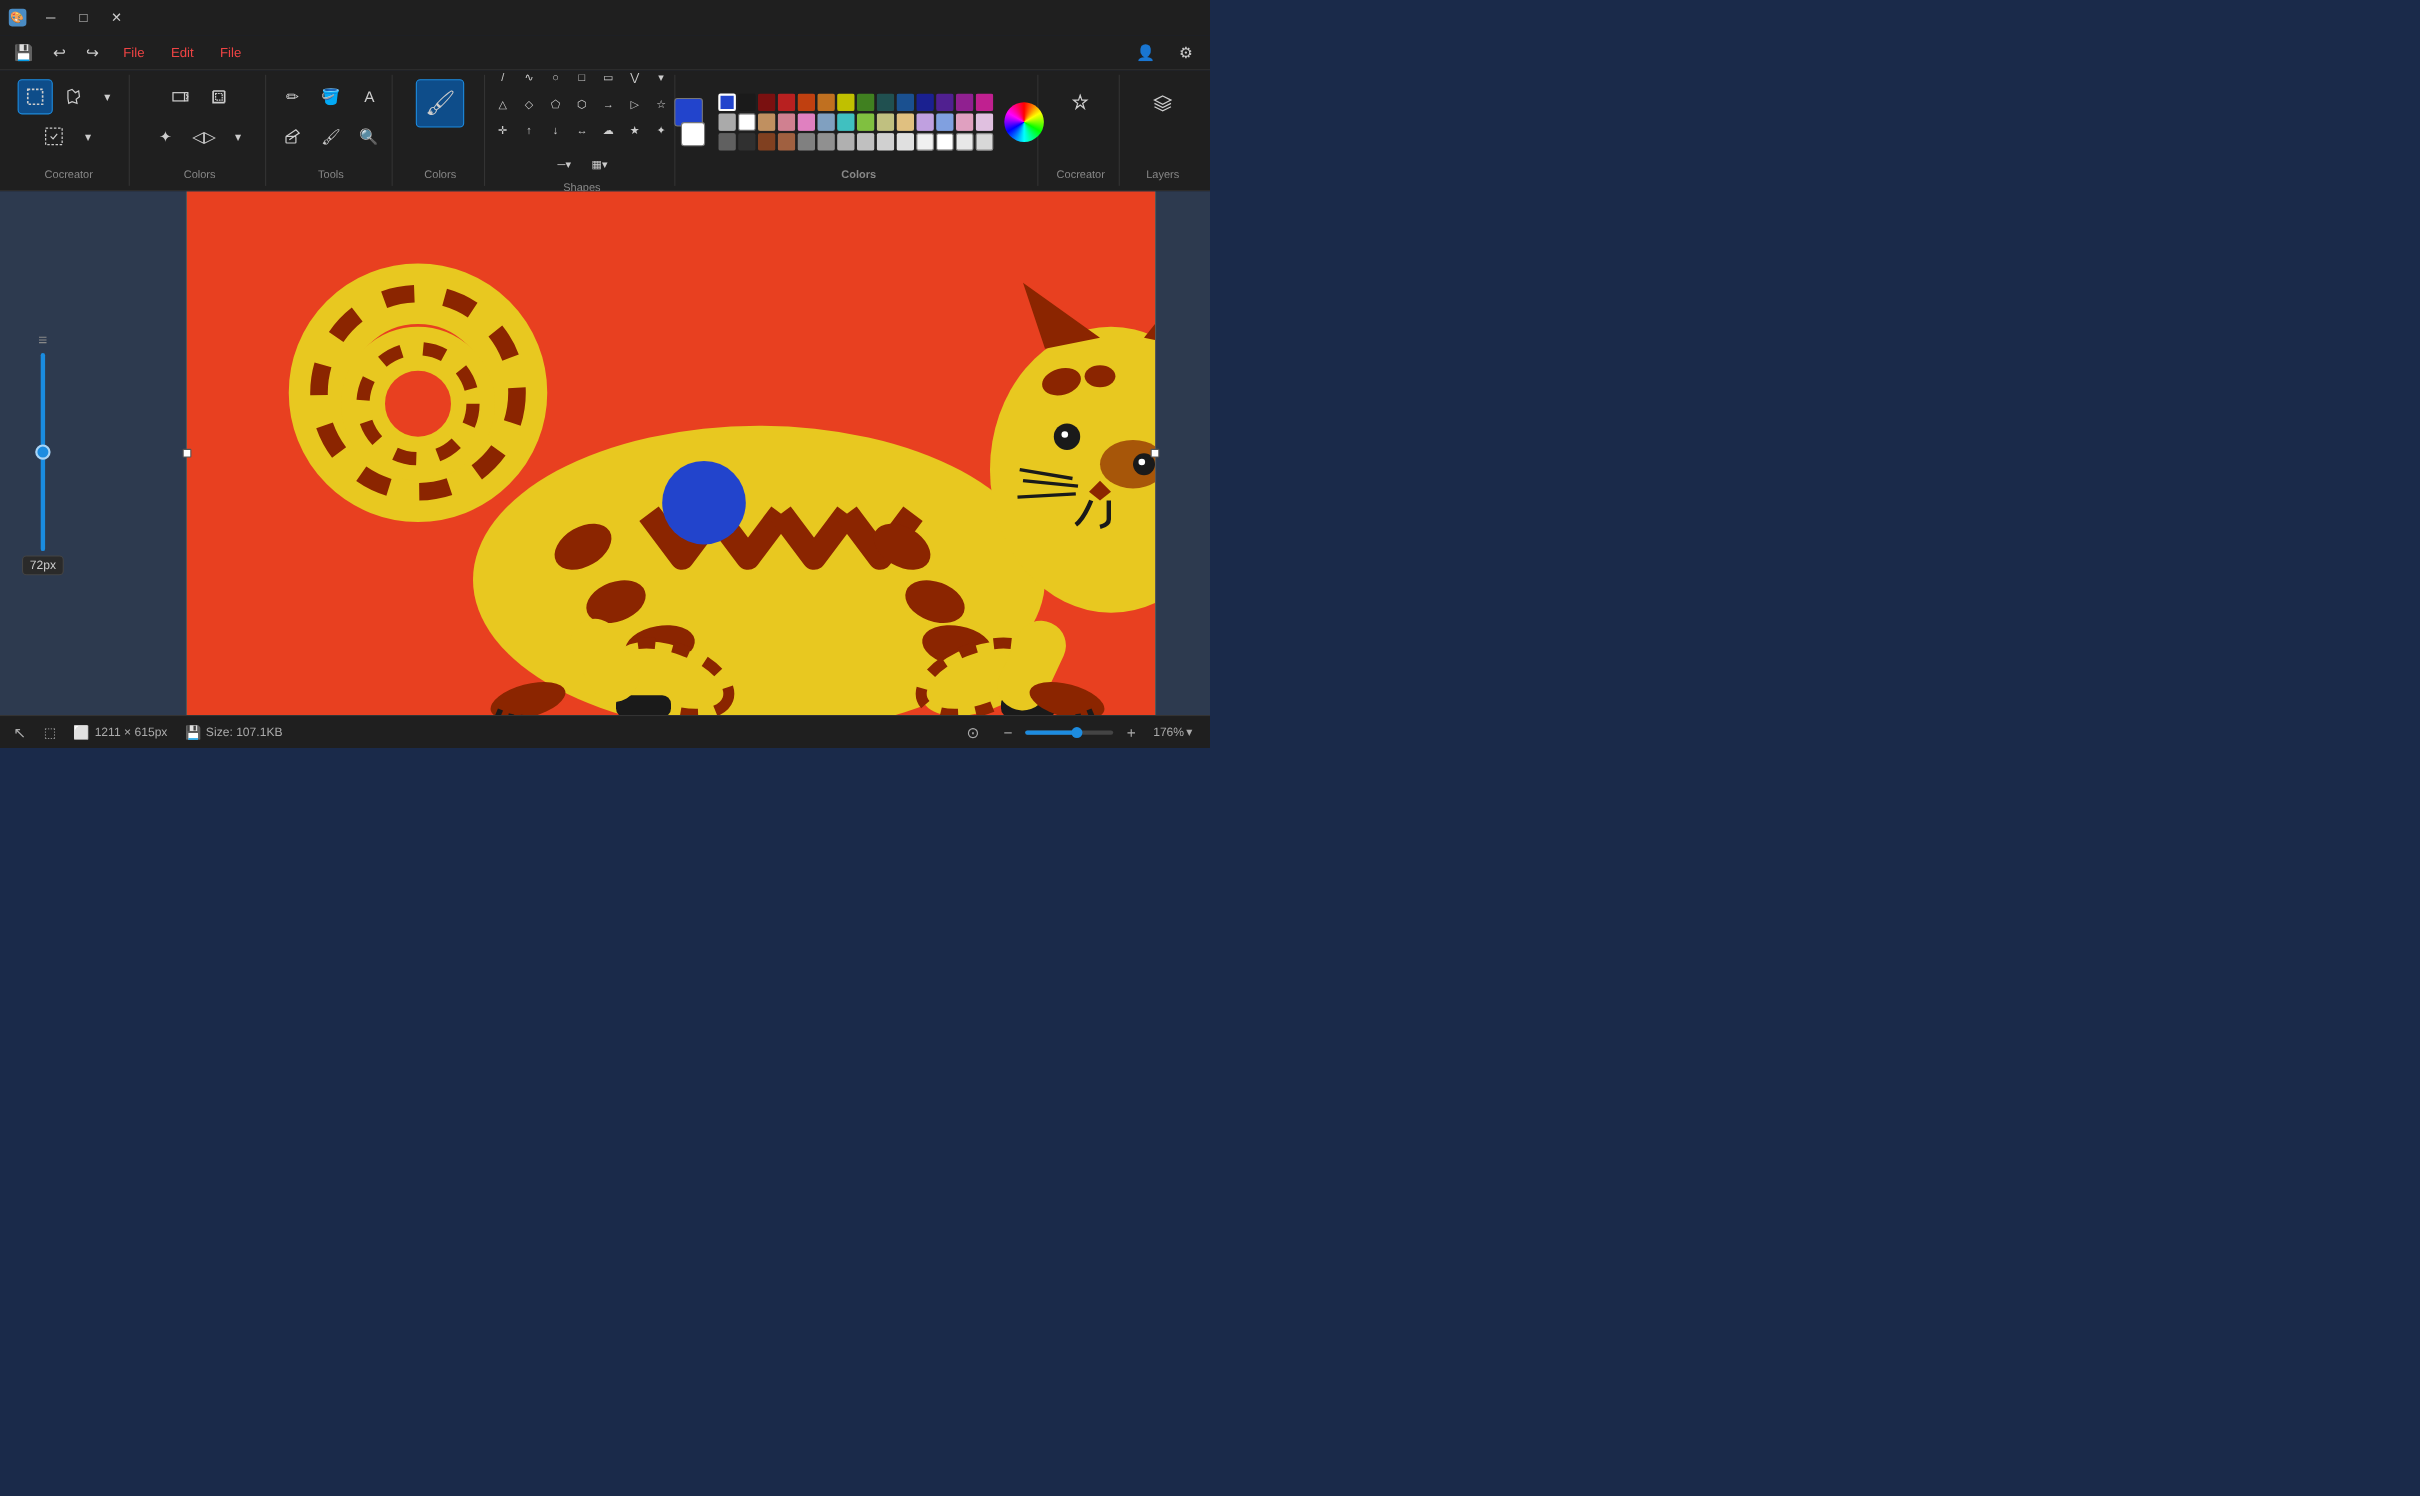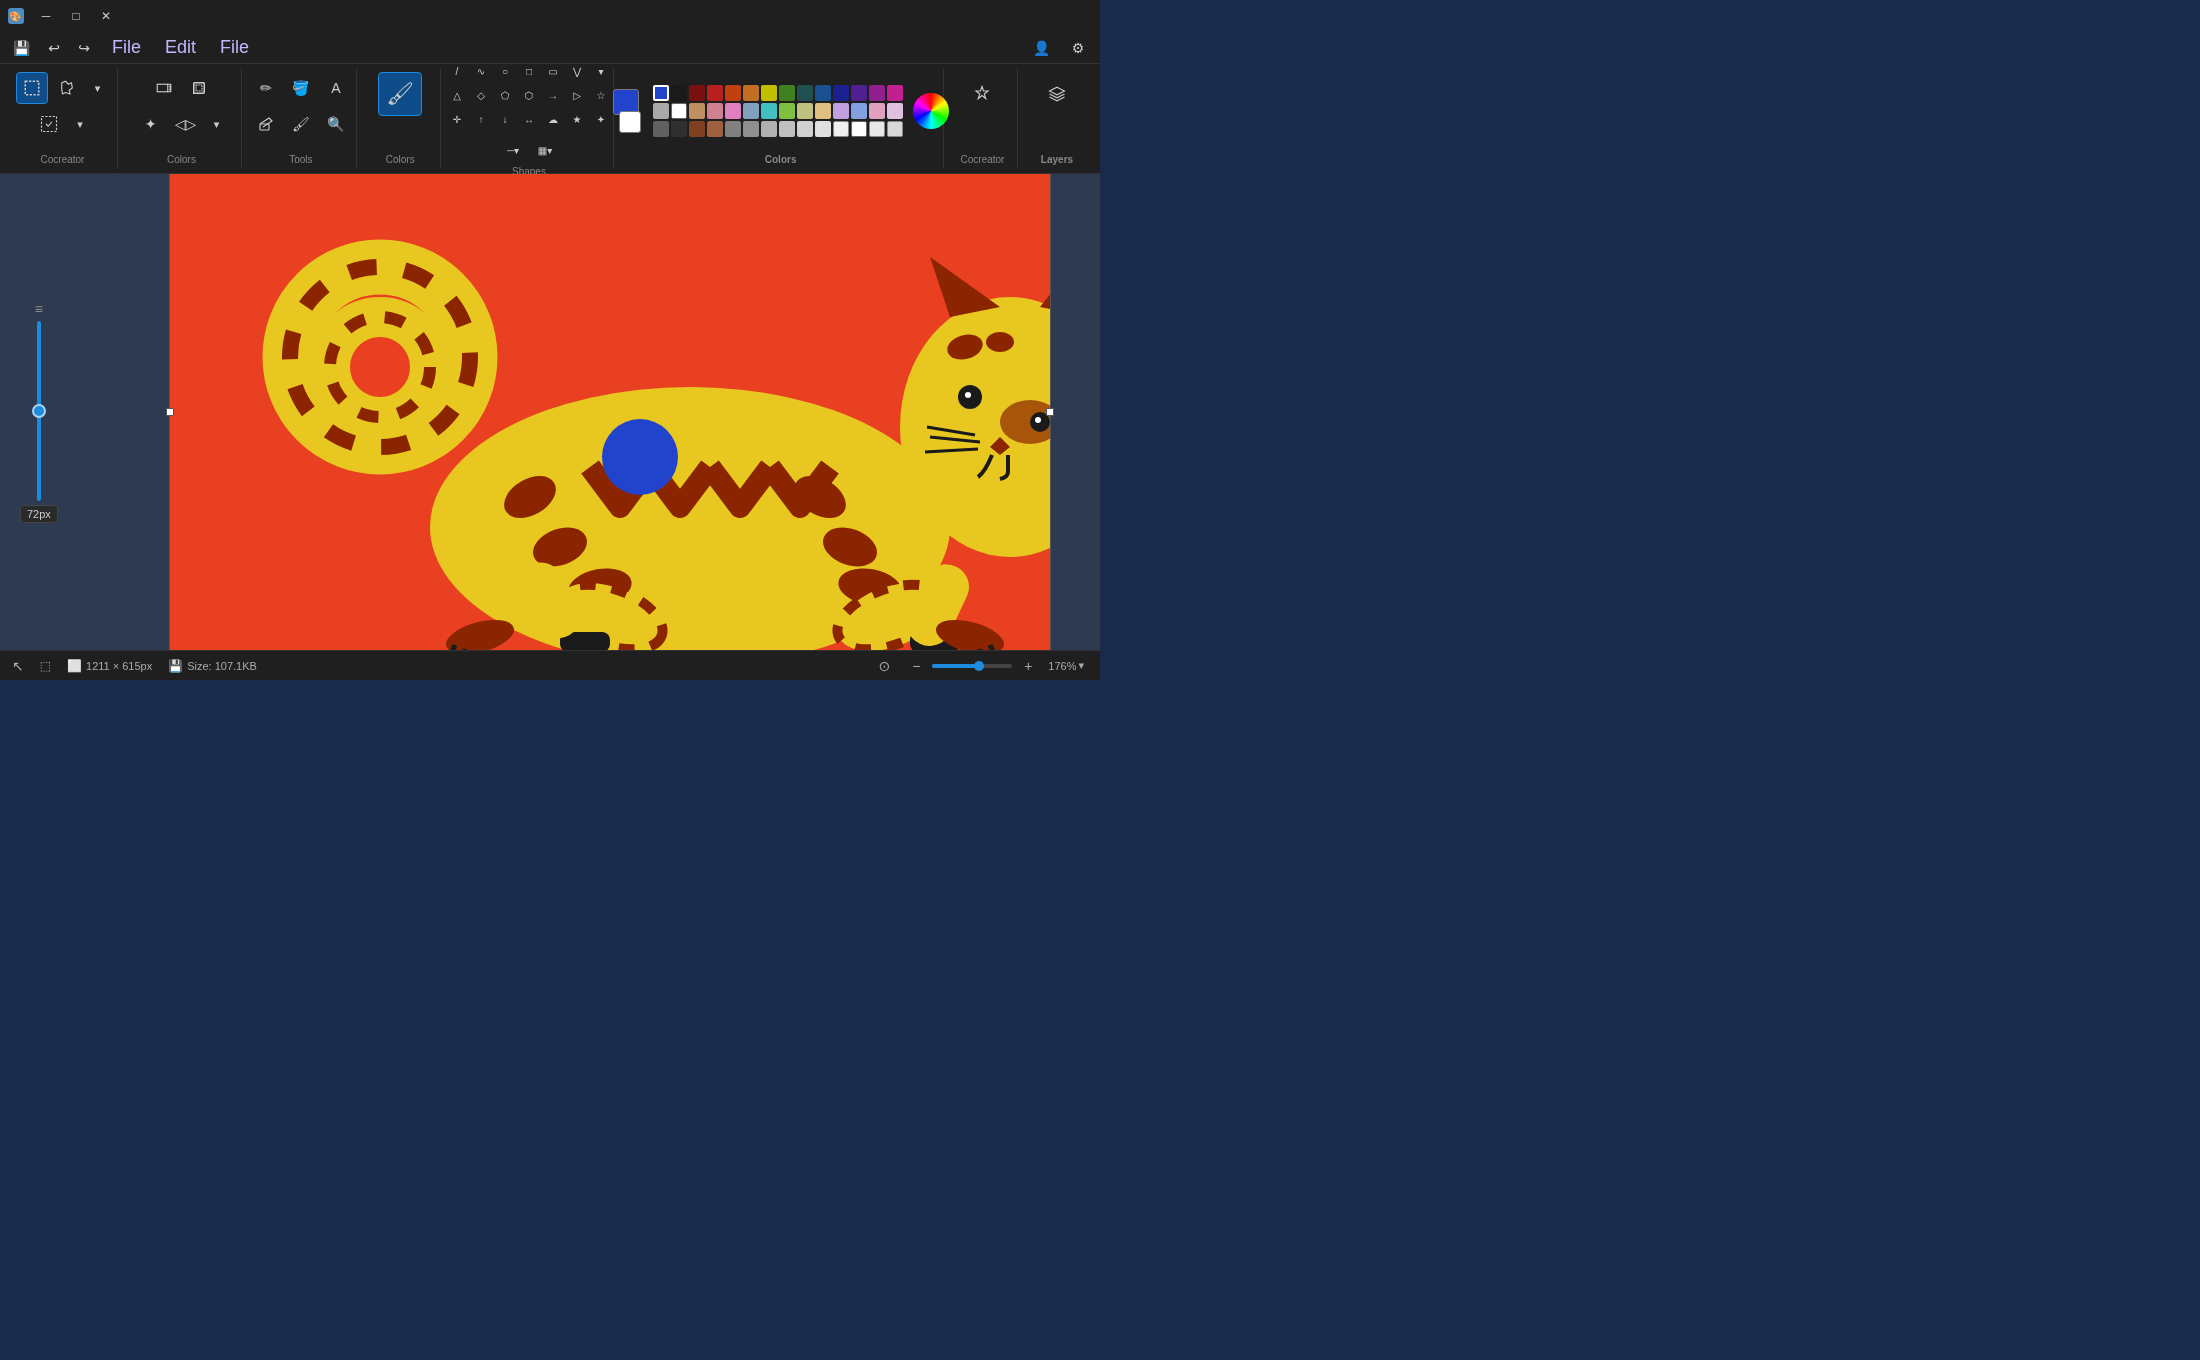--- a/index.html
+++ b/index.html
@@ -49,22 +49,22 @@
       height: 32px;
       display: flex;
       align-items: center;
       padding: 0 8px;
       gap: 4px;
       flex-shrink: 0;
       border-bottom: 1px solid #333;
     }
     .menu-item {
       padding: 4px 10px;
-      color: #c4b5fd;
-      font-size: 18px;
+      color: #ef4444;
+      font-size: 12px;
       cursor: pointer;
       border-radius: 4px;
     }
     .menu-spacer { flex: 1; }
     .menu-right-icons { display: flex; gap: 8px; align-items: center; }
     .menu-right-icon {
       width: 28px; height: 28px;
       border-radius: 4px;
       display: flex; align-items: center; justify-content: center;
       color: #ccc; font-size: 14px; cursor: pointer;
@@ -115,21 +115,21 @@
     }
     .selection-group {
       min-width: 110px;
     }
     .image-group { min-width: 120px; }
     .tools-group { min-width: 100px; }
     .brushes-group { min-width: 80px; }
     .shapes-group { min-width: 140px; }
     .colors-group { min-width: 280px; font-weight: bold; }
     .cocreator-group { min-width: 70px; }
-    .layers-group { min-width: 70px; font-weight: bold; }
+    .layers-group { min-width: 70px; }
 
     .shapes-grid {
       display: grid;
       grid-template-columns: repeat(7, 22px);
       gap: 2px;
     }
     .shape-btn {
       width: 22px; height: 22px;
       display: flex; align-items: center; justify-content: center;
       color: #ccc; font-size: 10px; cursor: pointer; border-radius: 3px;

